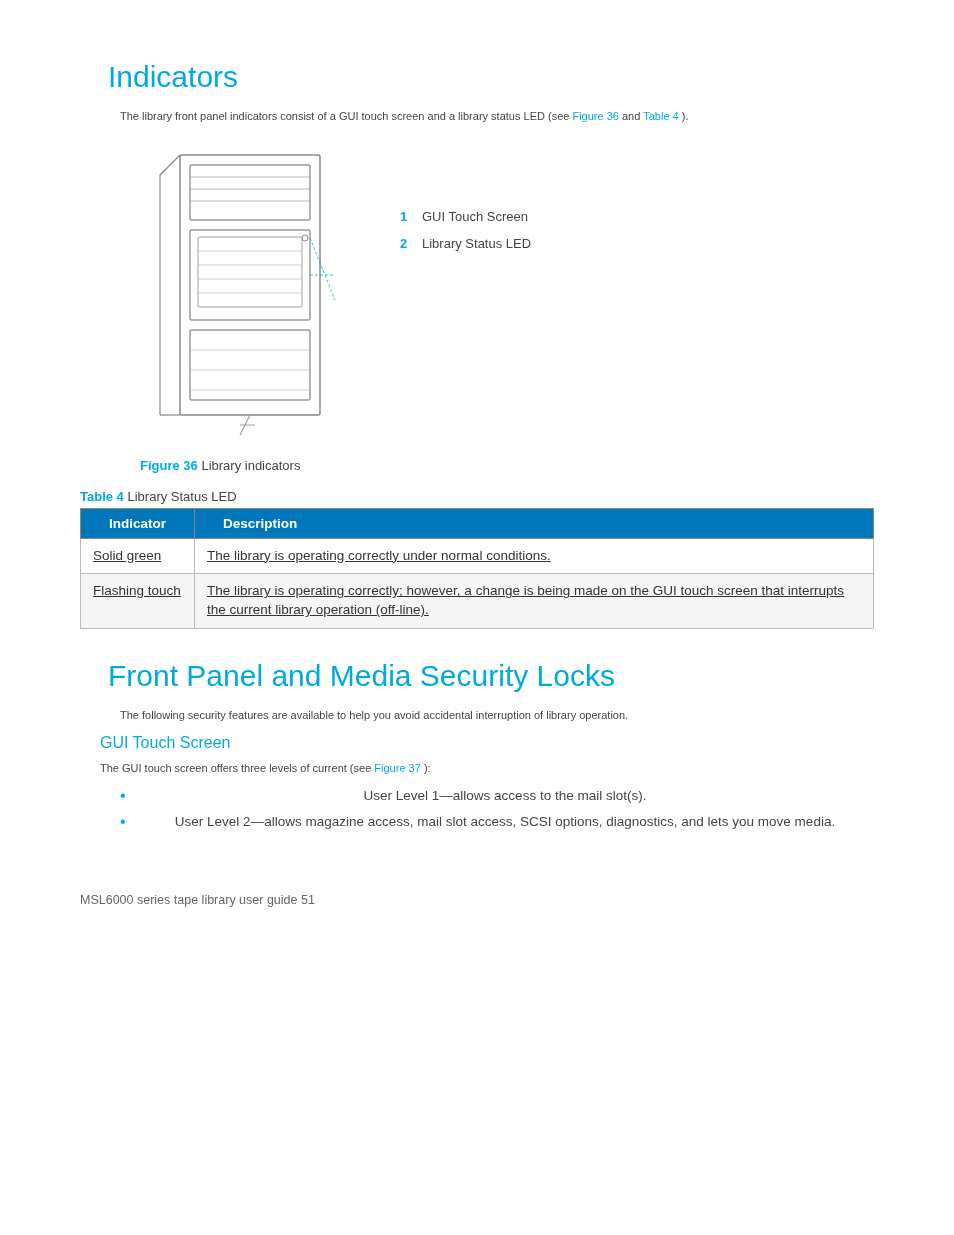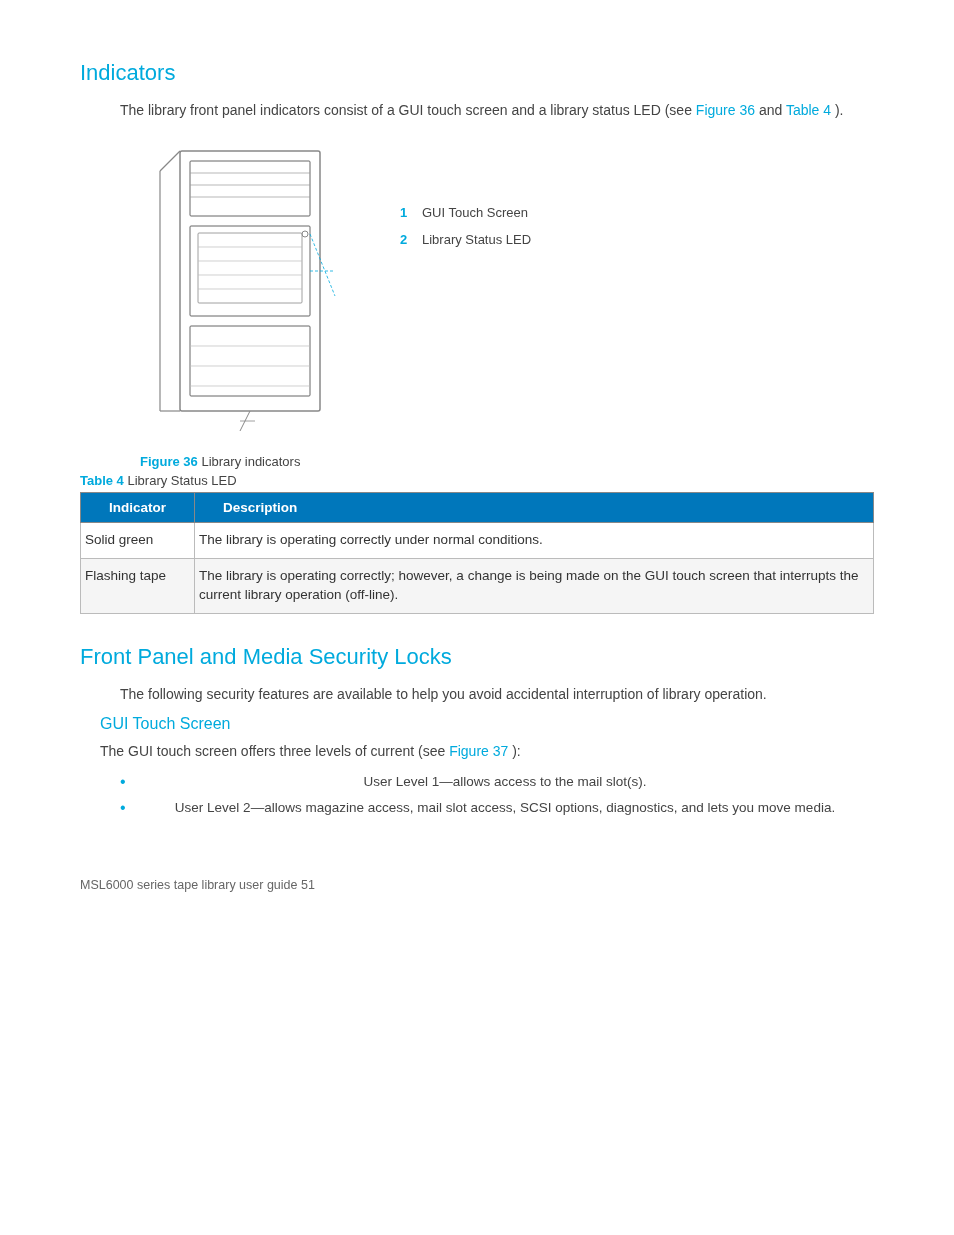--- a/index.html
+++ b/index.html
@@ -8,35 +8,36 @@
       font-size: 14px;
       color: #333;
       background: #fff;
       width: 954px;
       min-height: 1235px;
       padding: 60px 80px 60px 80px;
     }
 
     .section-title {
       color: #00aadd;
-      font-size: 22px;
+      font-size: 30px;
       font-weight: normal;
       margin-bottom: 14px;
+      margin-left: 28px;
     }
 
     .subsection-title {
       color: #00aadd;
       font-size: 16px;
       font-weight: normal;
       margin-bottom: 8px;
     }
 
     .body-text {
       color: #444;
-      font-size: 14px;
+      font-size: 11px;
       line-height: 1.5;
       margin-bottom: 10px;
     }
 
     .link {
       color: #00aadd;
       text-decoration: none;
     }
 
     
@@ -68,21 +69,21 @@
 
     .label-num {
       color: #00aadd;
       font-weight: bold;
       min-width: 14px;
     }
 
     .figure-caption {
       font-size: 13px;
       margin-left: 60px;
-      margin-bottom: 4px;
+      margin-bottom: 16px;
       color: #444;
     }
 
     .figure-caption .fig-label {
       color: #00aadd;
       font-weight: bold;
     }
 
     
     .table-caption {
@@ -106,25 +107,26 @@
     table thead tr th {
       background-color: #0077bb;
       color: #fff;
       font-weight: bold;
       padding: 7px 28px;
       text-align: left;
       border: 1px solid #888;
     }
 
     table tbody tr td {
-      padding: 8px 4px;
+      padding: 8px 12px;
       border: 1px solid #bbb;
       vertical-align: top;
       color: #333;
       line-height: 1.4;
+      text-decoration: underline;
     }
 
     table tbody tr:nth-child(even) td {
       background-color: #f5f5f5;
     }
 
     
     .bullet-list {
       list-style: none;
       margin-left: 20px;
@@ -266,21 +268,21 @@
         <th>Indicator</th>
         <th>Description</th>
       </tr>
     </thead>
     <tbody>
       <tr>
         <td>Solid green</td>
         <td>The library is operating correctly under normal conditions.</td>
       </tr>
       <tr>
-        <td>Flashing tape</td>
+        <td>Flashing touch</td>
         <td>The library is operating correctly; however, a change is being made on the GUI touch screen that interrupts the current library operation (off-line).</td>
       </tr>
     </tbody>
   </table>
 </div>
 
 <div class="section-front-panel">
   <h2 class="section-title">Front Panel and Media Security Locks</h2>
 
   <p class="body-text indent">The following security features are available to help you avoid accidental interruption of library operation.</p>

